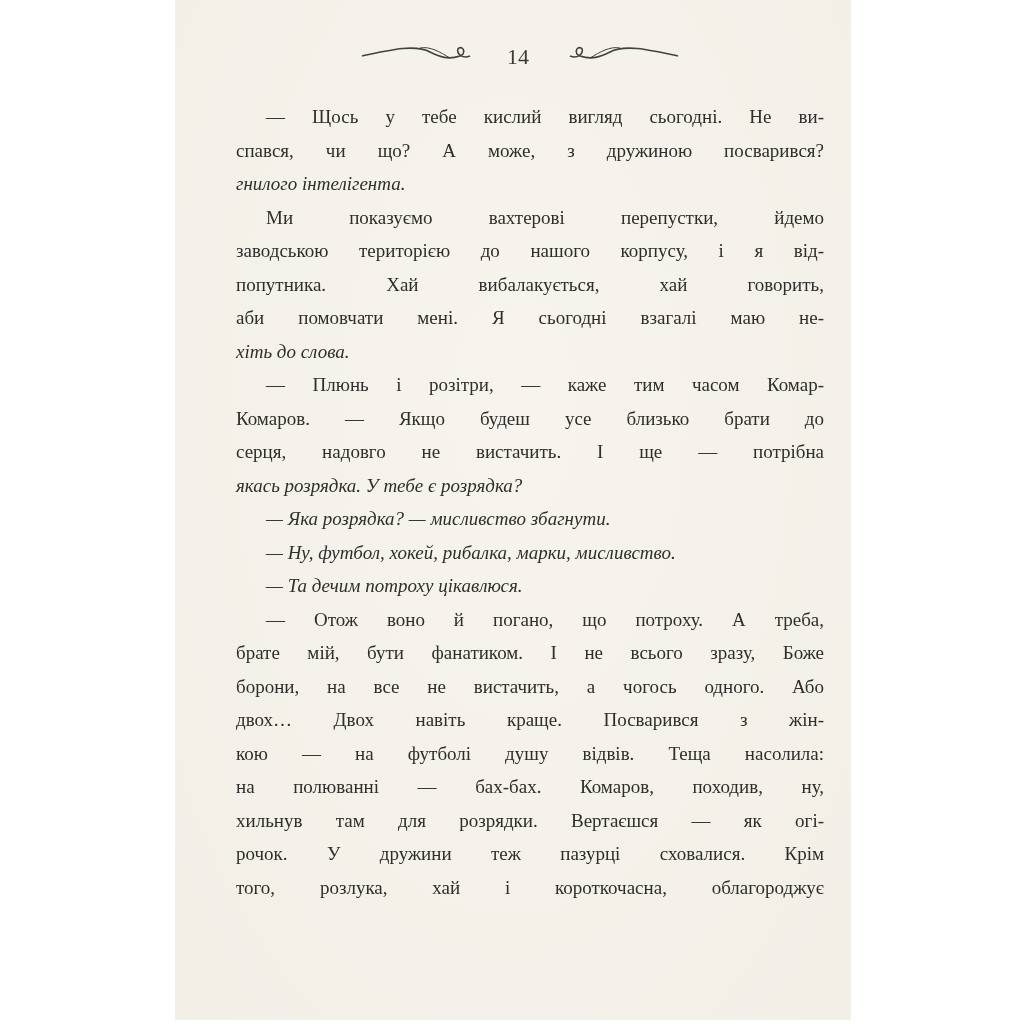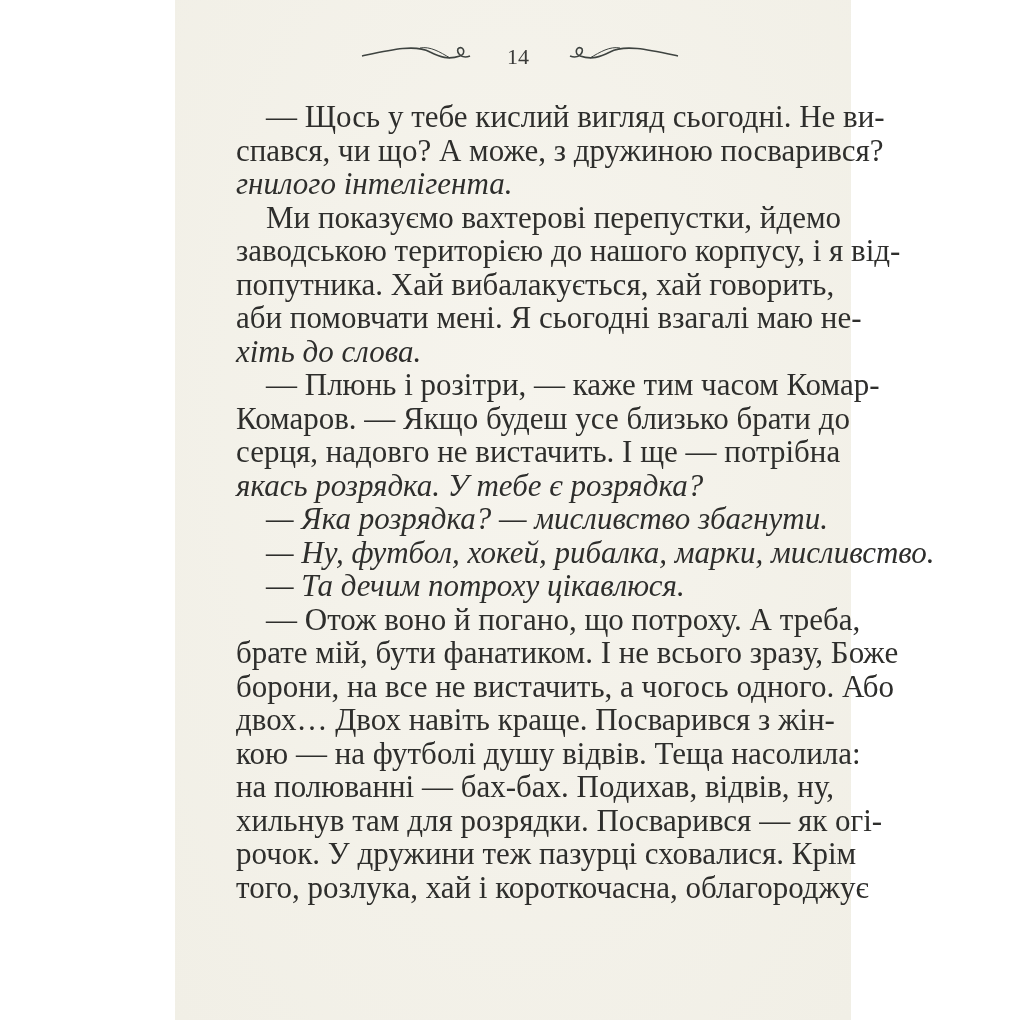--- a/index.html
+++ b/index.html
@@ -12,21 +12,21 @@
   .header {
     position:absolute; left:0; top:38px; width:676px; height:40px;padding-left:8px;
   }
   .page-num {
     position:absolute; left:323px; top:6px; width:40px; text-align:center;
     font-family:"Liberation Serif", serif; font-size:22px; color:#3a3a38;
   }
   .flourish { position:absolute; top:0; }
   .text {
     position:absolute; left:61px; top:100px; width:588px;
-    font-family:"Liberation Serif", serif; font-size:31px; line-height:33.5px;
+    font-family:"Liberation Serif", serif; font-size:19px; line-height:33.5px;
     color:#2e2e2c; text-align:justify;
   }
   .line { display:block; white-space:nowrap; text-align:justify; text-align-last:justify; }
   .line.last { text-align-last:left;font-style:italic; }
   .indent { padding-left:30px; }
 </style>
 </head>
 <body>
 
 <div class="page">
@@ -56,18 +56,18 @@
       <span class="line">серця, надовго не вистачить. І ще — потрібна</span>
       <span class="line last">якась розрядка. У тебе є розрядка?</span>
       <span class="line indent last">— Яка розрядка? — мисливство збагнути.</span>
       <span class="line indent last">— Ну, футбол, хокей, рибалка, марки, мисливство.</span>
       <span class="line indent last">— Та дечим потроху цікавлюся.</span>
       <span class="line indent">— Отож воно й погано, що потроху. А треба,</span>
       <span class="line">брате мій, бути фанатиком. І не всього зразу, Боже</span>
       <span class="line">борони, на все не вистачить, а чогось одного. Або</span>
       <span class="line">двох… Двох навіть краще. Посварився з жін-</span>
       <span class="line">кою — на футболі душу відвів. Теща насолила:</span>
-      <span class="line">на полюванні — бах-бах. Подихав, відвів, ну,</span>
-      <span class="line">хильнув там для розрядки. Посварився — як огі-</span>
+      <span class="line">на полюванні — бах-бах. Комаров, походив, ну,</span>
+      <span class="line">хильнув там для розрядки. Вертаєшся — як огі-</span>
       <span class="line">рочок. У дружини теж пазурці сховалися. Крім</span>
       <span class="line">того, розлука, хай і короткочасна, облагороджує</span>
     </div>
 </div>
 
 </body></html>

